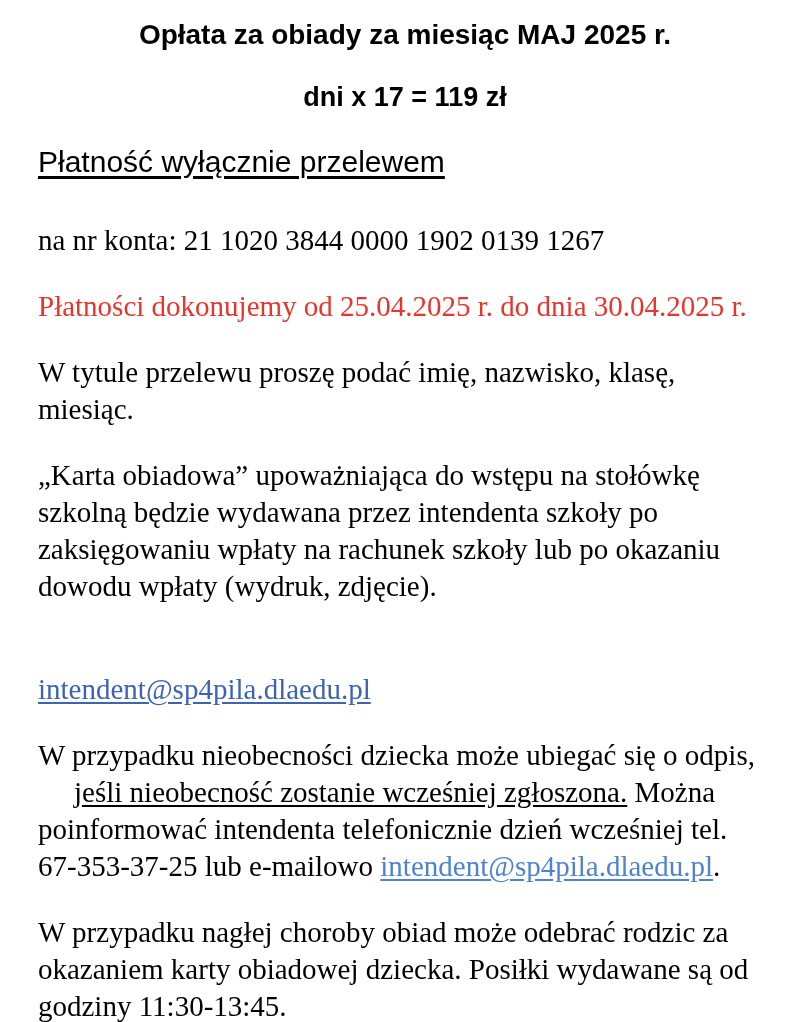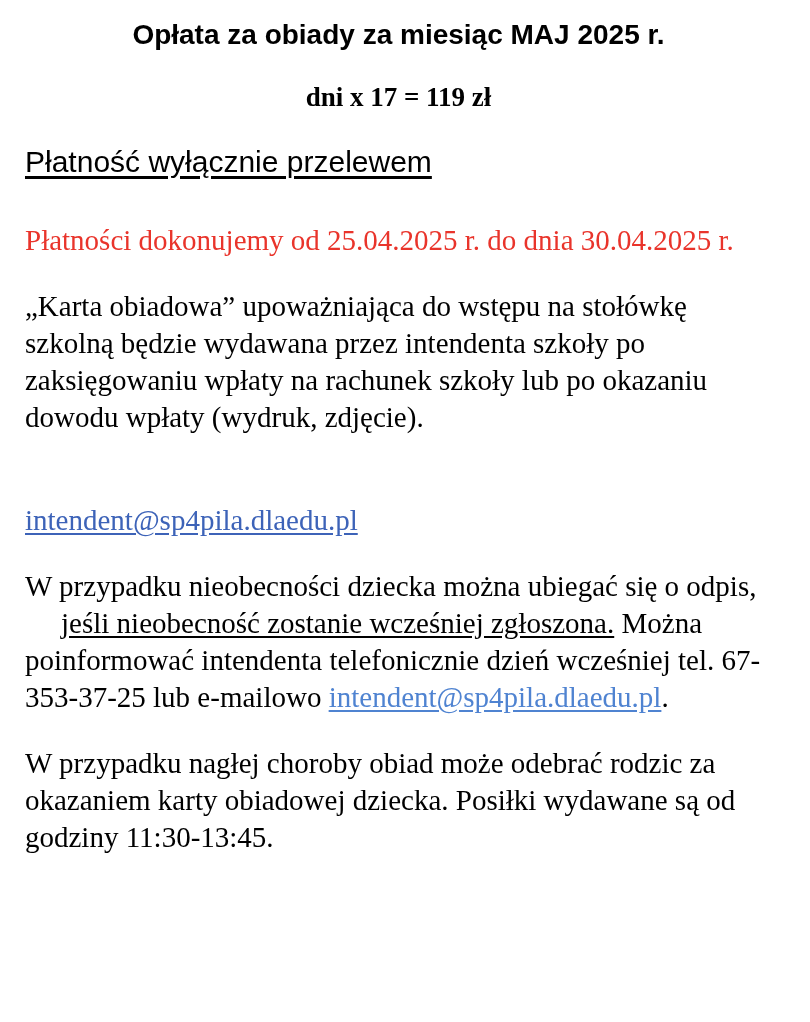--- a/index.html
+++ b/index.html
@@ -11,33 +11,33 @@
     width: 810px;
     height: 1022px;
     overflow: hidden;
     font-family: "Liberation Serif", serif;
     color: #000000;
   }
   .page {
     box-sizing: border-box;
     width: 810px;
     height: 1022px;
-    padding: 16px 38px 20px 25px;
+    padding: 16px 38px 20px 38px;
     background: #ffffff;
   }
   .doc-title {
     font-family: "Liberation Sans", sans-serif;
     font-weight: bold;
     font-size: 28px;
     line-height: 37px;
     text-align: center;
     margin: 0 0 26px 0;
   }
   .doc-formula {
-    font-family: Liberation Serif, serif;
+    font-family: Liberation Sans, sans-serif;
     font-weight: bold;
     font-size: 27px;
     line-height: 37px;
     text-align: center;
     margin: 0 0 26px 0;
   }
   .method-line {
     font-family: "Liberation Sans", sans-serif;
     font-size: 30px;
     line-height: 40px;
@@ -73,26 +73,28 @@
 <body>
 
 <div class="page">
 
   <h1 class="doc-title">Opłata za obiady za miesiąc MAJ 2025 r.</h1>
 
   <h2 class="doc-formula">dni x 17 = 119 zł</h2>
 
   <p class="method-line">Płatność wyłącznie przelewem</p>
 
+  <p class="body-par">na nr konta: 21 1020 3844 0000 1902 0139 1267</p>
 
   <p class="body-par deadline" style="color: rgb(233, 52, 43);">Płatności dokonujemy od 25.04.2025 r. do dnia 30.04.2025 r.</p>
 
+  <p class="body-par">W tytule przelewu proszę podać imię, nazwisko, klasę, miesiąc.</p>
 
   <p class="body-par">„Karta obiadowa” upoważniająca do wstępu na stołówkę szkolną będzie wydawana przez intendenta szkoły po zaksięgowaniu wpłaty na rachunek szkoły lub po okazaniu dowodu wpłaty (wydruk, zdjęcie).</p>
 
   <p class="body-par"><br>
     <a class="email-link first-link" style="color: rgb(61, 99, 184);">intendent@sp4pila.dlaedu.pl</a></p>
 
-  <p class="body-par"><span>W przypadku nieobecności dziecka można ubiegać się o odpis, </span><span class="u-phrase">jeśli nieobecność zostanie wcześniej zgłoszona.</span><span> Można poinformować intendenta telefonicznie dzień wcześniej tel. 67-353-37-25 lub e-mailowo </span><a class="email-link second-link" style="color: rgb(79, 131, 209);">intendent@sp4pila.dlaedu.pl</a><span>.</span></p>
+  <p class="body-par"><span>W przypadku nieobecności dziecka może ubiegać się o odpis, </span><span class="u-phrase">jeśli nieobecność zostanie wcześniej zgłoszona.</span><span> Można poinformować intendenta telefonicznie dzień wcześniej tel. 67-353-37-25 lub e-mailowo </span><a class="email-link second-link" style="color: rgb(79, 131, 209);">intendent@sp4pila.dlaedu.pl</a><span>.</span></p>
 
   <p class="body-par">W przypadku nagłej choroby obiad może odebrać rodzic za okazaniem karty obiadowej dziecka. Posiłki wydawane są od godziny 11:30-13:45.</p>
 
 </div>
 
 </body></html>

